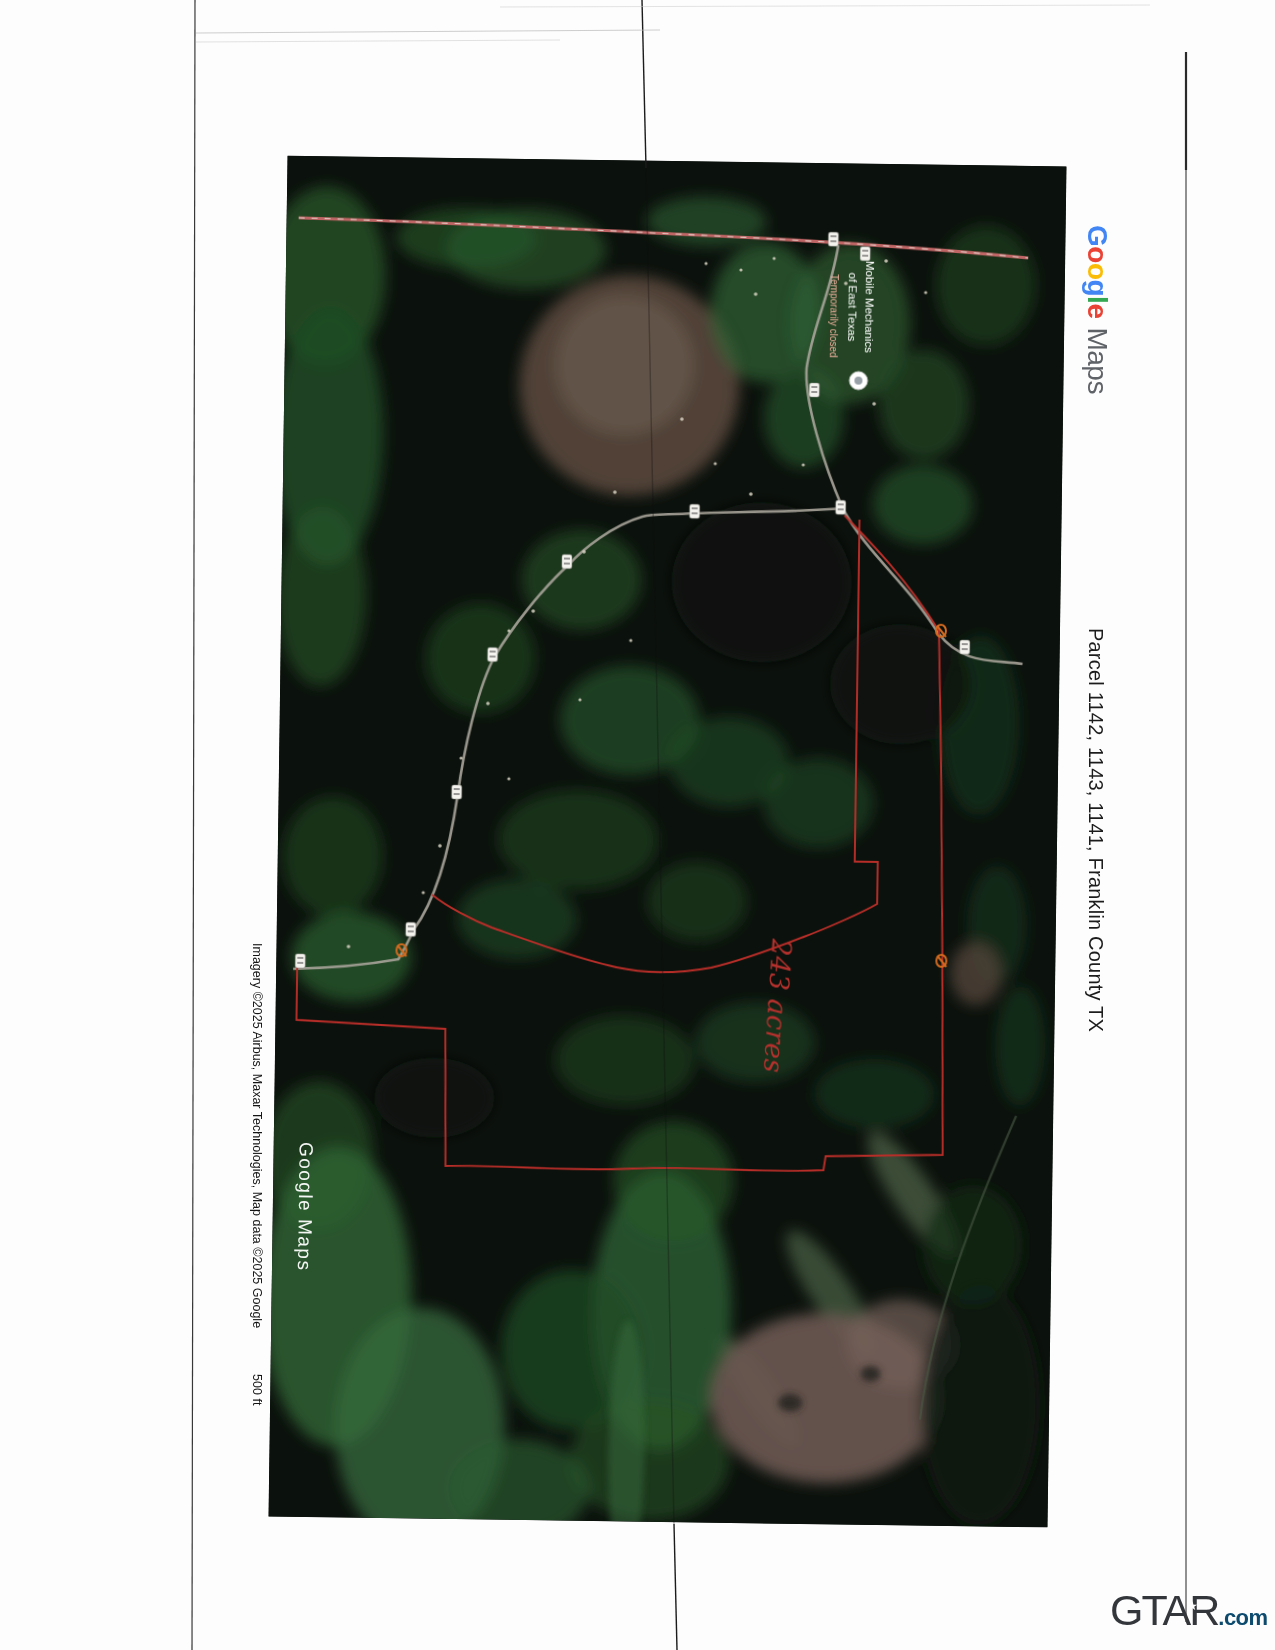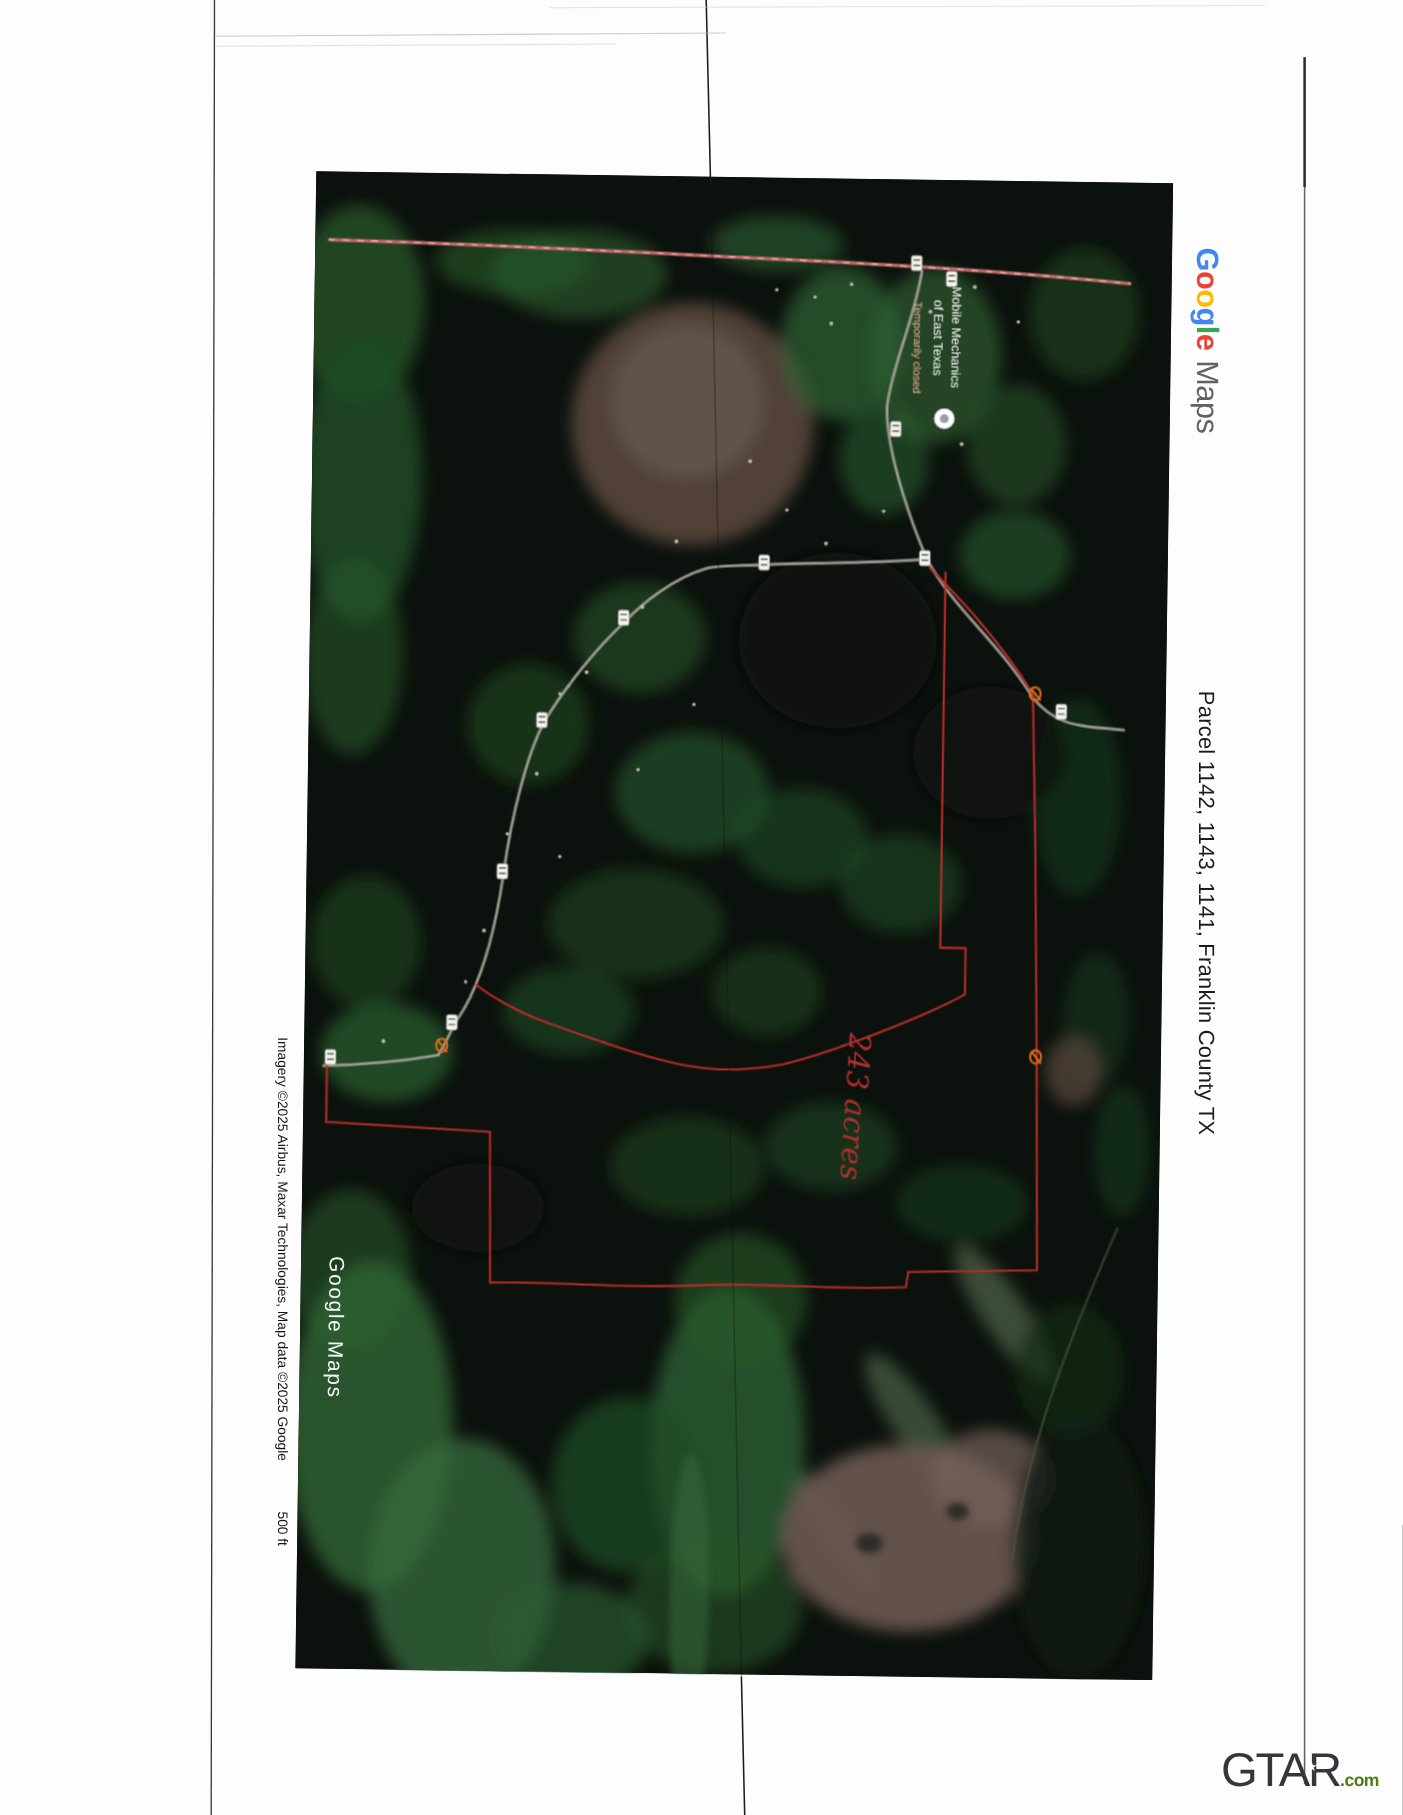--- a/index.html
+++ b/index.html
@@ -21,21 +21,21 @@
   #caption{left:1107px;top:628px;font-size:20px;color:#1c1c1c;letter-spacing:0.2px;}
 
   
   #attrib{left:264px;top:943px;font-size:12.5px;color:#141414;}
   #attrib .scale{margin-left:46px;}
 
   
   #gtar{left:1110px;top:1586px;width:170px;height:60px;}
   #gtar .brand{font-size:43px;font-weight:400;letter-spacing:-2px;color:#33363b;}
   #gtar .star{position:absolute;left:77px;top:13px;color:#ffffff;font-size:12px;}
-  #gtar .com{font-size:16px;font-weight:700;color:#4d7c0f;letter-spacing:-0.5px;}
+  #gtar .com{font-size:22px;font-weight:700;color:#0c4a6e;letter-spacing:-0.5px;}
 
   #artifacts{left:0;top:0;width:1275px;height:1650px;pointer-events:none;z-index:6;}
 </style>
 </head>
 <body>
 
 <div id="map" class="abs">
 <svg viewBox="0 0 779 1361" width="779" height="1361" xmlns="http://www.w3.org/2000/svg">
   <defs>
     <filter id="b1" x="-40%" y="-40%" width="180%" height="180%">

